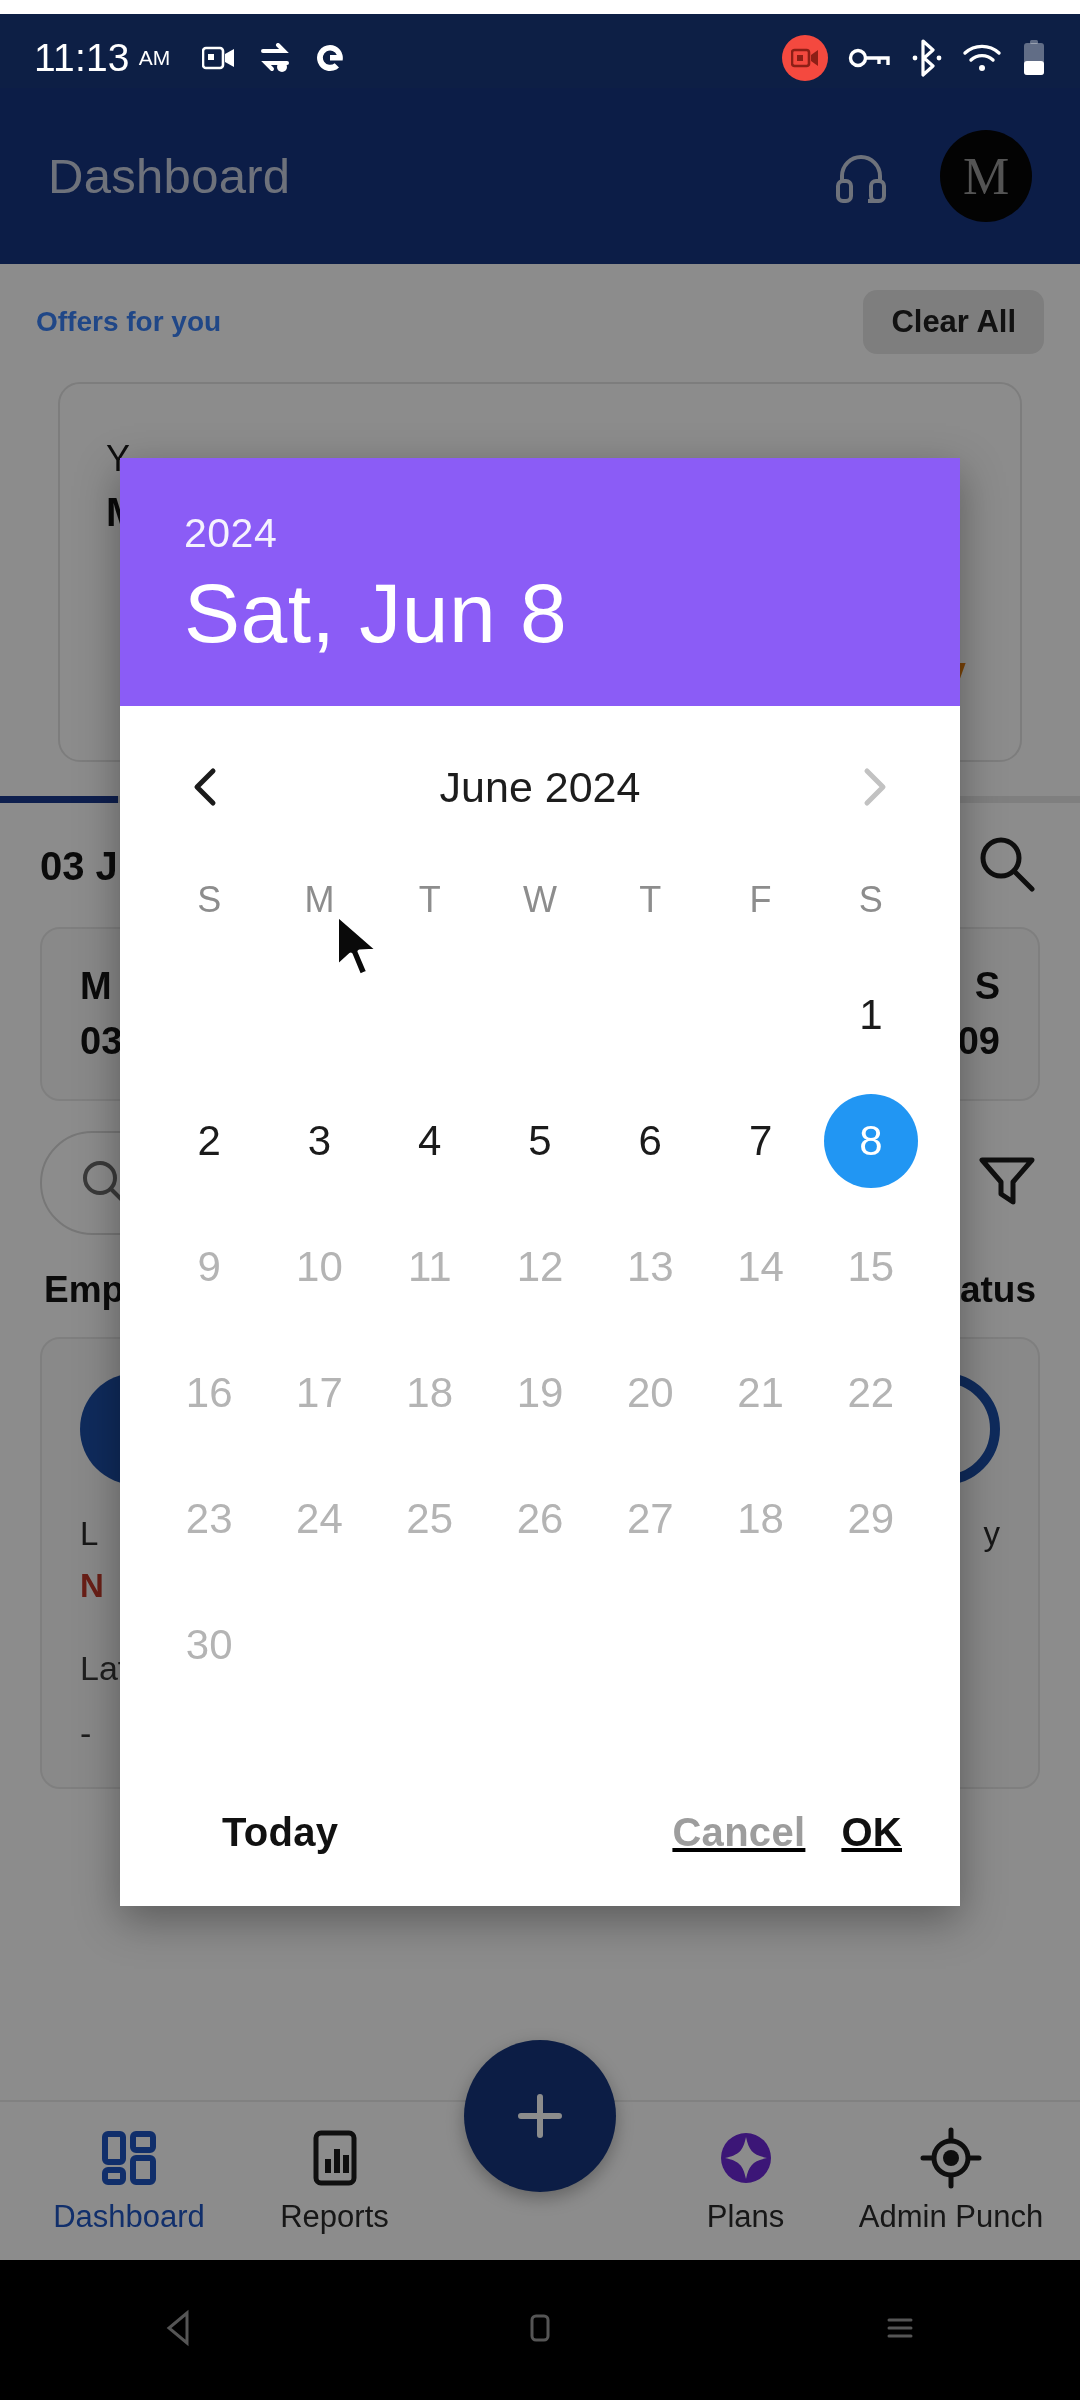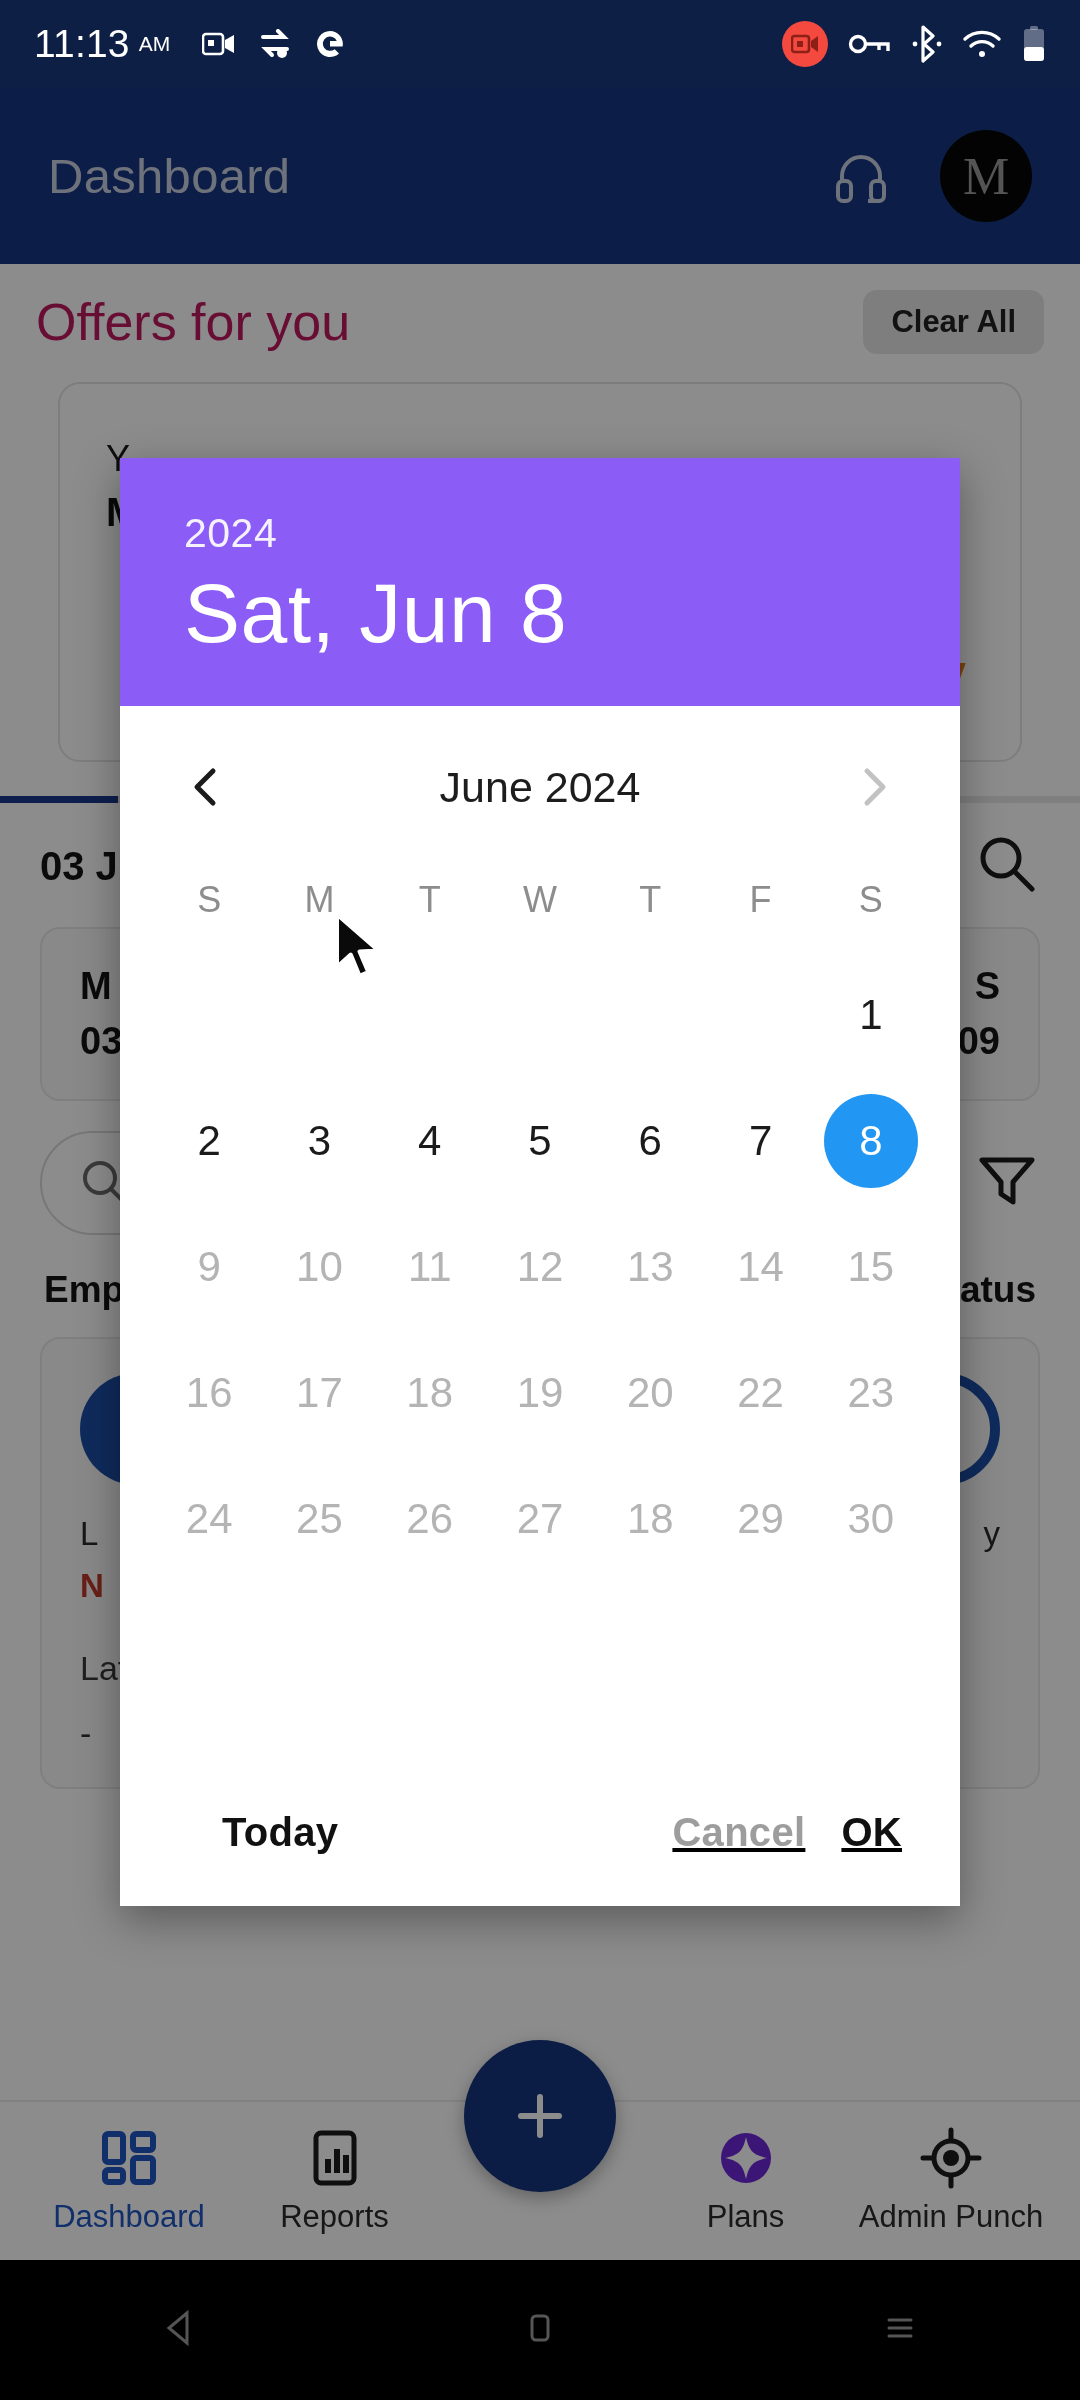--- a/index.html
+++ b/index.html
@@ -8,21 +8,21 @@
     font-family:"Liberation Sans", sans-serif;
     background:#ffffff;
     position:relative;
   }
 
   
   #app-root { position:absolute; inset:0 0 0 0; background:#ffffff; }
 
   
   .statusbar {
-    position:absolute; top:0; left:0; width:1080px; height:88px;
+    position:absolute; top:14px; left:0; width:1080px; height:88px;
     background:#0d1f45; display:flex; align-items:center;
     padding:0 34px; color:#ffffff;
   }
   .sb-time { font-size:39px; font-weight:500; letter-spacing:.2px; }
   .sb-ampm { font-size:21px; font-weight:500; margin-left:9px; }
   .sb-left-icons { display:flex; align-items:center; gap:22px; margin-left:32px; }
   .sb-right { margin-left:auto; display:flex; align-items:center; gap:20px; }
   .rec-badge {
     width:46px; height:46px; border-radius:50%; background:#f4493f;
     display:flex; align-items:center; justify-content:center;
@@ -40,21 +40,21 @@
     display:flex; align-items:center; justify-content:center;
     color:#9a9a9a; font-size:52px; font-family:"Liberation Serif", serif;
     overflow:hidden;
   }
 
   
   .content { position:absolute; top:264px; left:0; width:1080px; bottom:300px; background:#ffffff; }
   .offers-row {
     display:flex; align-items:center; padding:26px 36px 0 36px; justify-content:space-between;
   }
-  .offers-title { font-size:52px; font-weight:400; color:#be185d; }
+  .offers-title { font-size:28px; font-weight:700; color:#3b82f6; }
   .clear-all {
     background:#e6e6e6; border:none; border-radius:14px;
     padding:14px 28px; font-size:31px; font-weight:700; color:#222;
     font-family:"Liberation Sans", sans-serif;
   }
   .offer-card {
     margin:28px 58px 0 58px; height:380px; border:2px solid #e4e4e4;
     border-radius:22px; background:#fff; position:relative; padding:54px 46px;
   }
   .offer-line1 { font-size:36px; color:#1b1b1b; }
@@ -468,20 +468,23 @@
         <div class="dp-cell muted">
           <span class="pill">18</span>
         </div>
         <div class="dp-cell muted">
           <span class="pill">19</span>
         </div>
         <div class="dp-cell muted">
           <span class="pill">20</span>
         </div>
         <div class="dp-cell muted">
+          <span class="pill">21</span>
+        </div>
+        <div class="dp-cell muted">
           <span class="pill">22</span>
         </div>
         <div class="dp-cell muted">
           <span class="pill">23</span>
         </div>
         <div class="dp-cell muted">
           <span class="pill">24</span>
         </div>
         <div class="dp-cell muted">
           <span class="pill">25</span>

